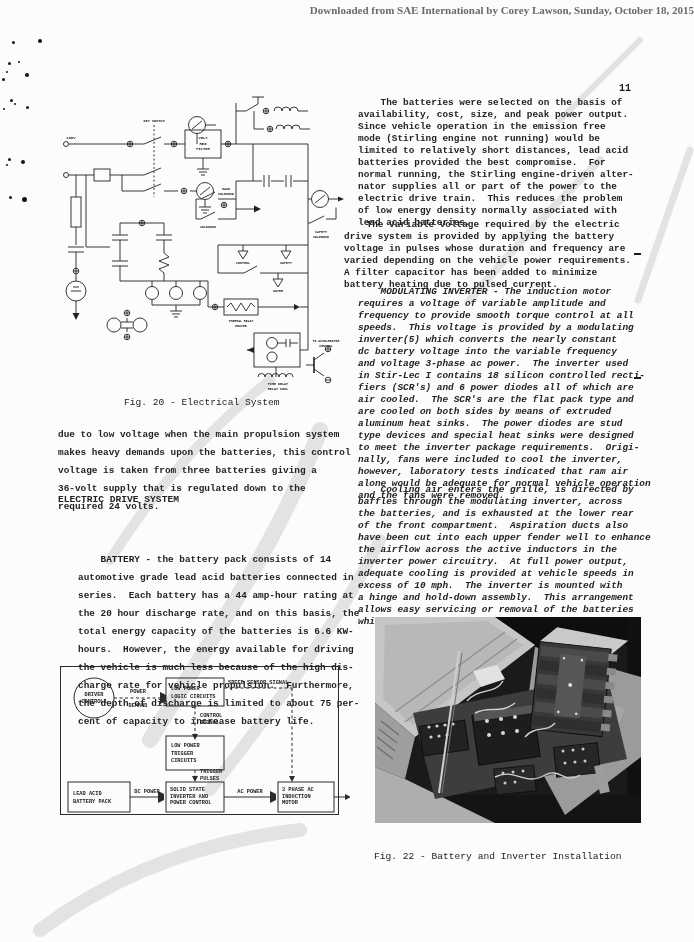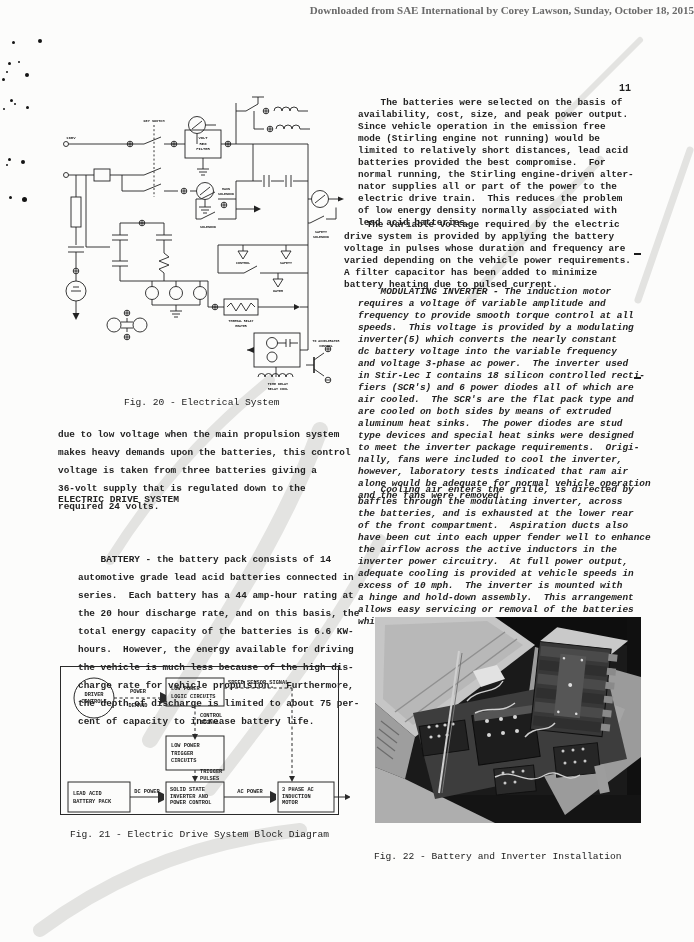--- a/index.html
+++ b/index.html
@@ -289,21 +289,20 @@
       <text x="110" y="125">SOLID STATE</text>
       <text x="110" y="131.5">INVERTER AND</text>
       <text x="110" y="138">POWER CONTROL</text>
       <text x="190" y="127" text-anchor="middle">AC POWER</text>
       <text x="222" y="125">3 PHASE AC</text>
       <text x="222" y="131.5">INDUCTION</text>
       <text x="222" y="138">MOTOR</text>
     </g>
   </svg>
 
-  <div class="caption" style="left:70px;top:829px;">Fig. 21 - Electric Drive System Block Diagram</div>
 
   <svg class="layer" style="left:375px;top:617px;" width="266" height="206" viewBox="0 0 266 206">
     <rect x="0" y="0" width="266" height="206" fill="#1a1a1a"></rect>
     <polygon points="120,0 266,0 266,28 150,30" fill="#0e0e0e"></polygon>
     <rect x="252" y="0" width="14" height="206" fill="#101010"></rect>
     <rect x="0" y="178" width="266" height="28" fill="#141414"></rect>
 
     <polygon points="0,0 120,0 160,28 40,120 0,86" fill="#c6c6c6"></polygon>
     <polygon points="10,8 112,4 148,28 38,108 8,82" fill="#b2b2b2" opacity="0.7"></polygon>
     <path d="M20,95 L130,15 M30,105 L142,22" stroke="#909090" stroke-width="1.5" fill="none"></path>

